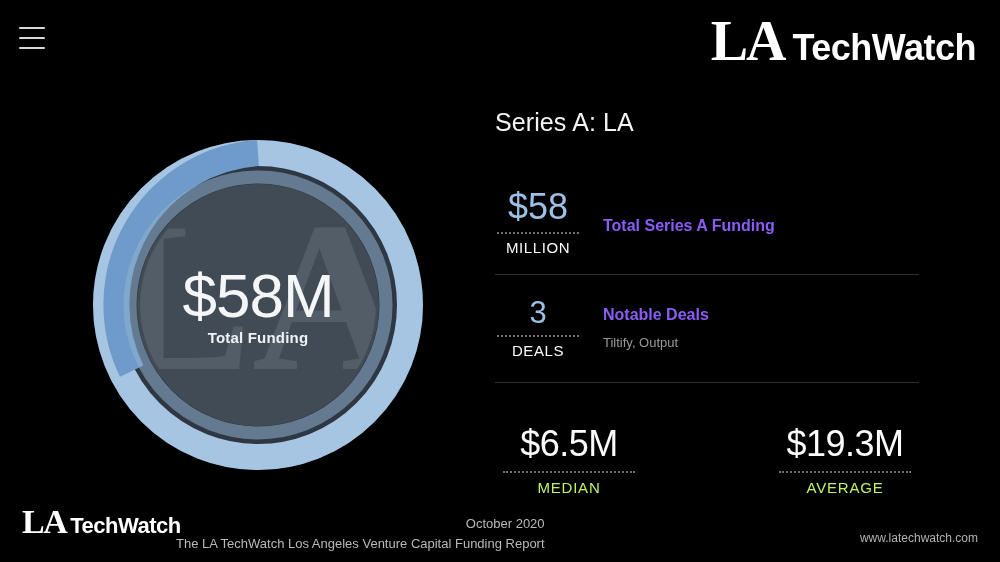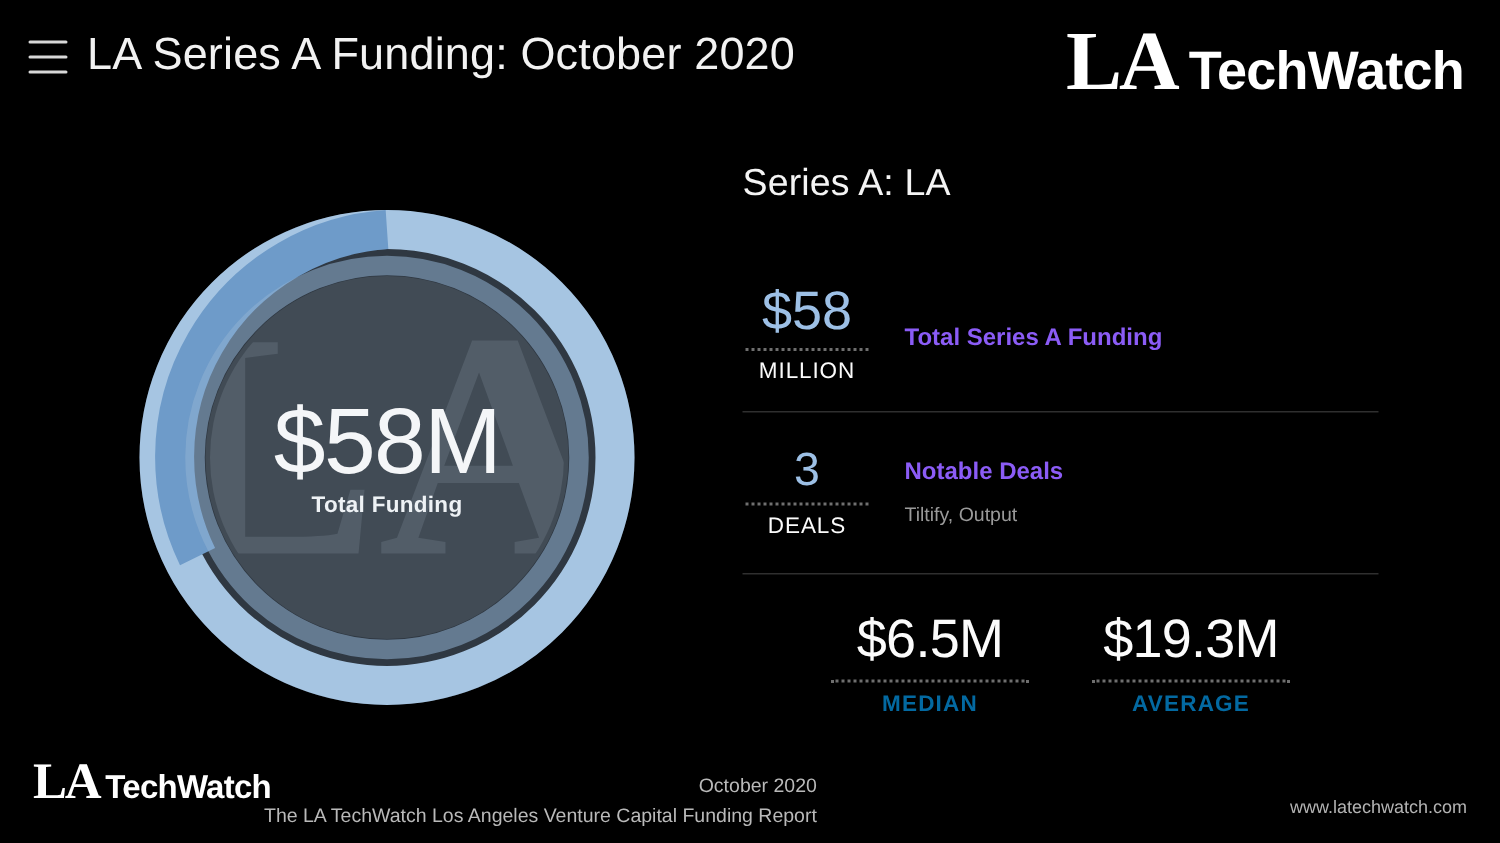--- a/index.html
+++ b/index.html
@@ -81,28 +81,28 @@
 
   #div-1 { margin-top:18px; }
 
   #row-deals { margin-top:22px; }
   #row-deals .stat-num { font-size:31px; font-weight:300; }
   #row-deals .stat-body { padding-top:9px; }
 
   #div-2 { margin-top:23px; }
 
   #row-summary {
-    display:flex; justify-content:center; gap:26px; margin-top:25px;
+    display:flex; justify-content:space-between; gap:26px; margin-top:43px;
   }
   .summary-cell { text-align:center; min-width:148px; }
   .summary-num {
     font-size:36px; font-weight:300; color:#fbfbfb; line-height:1; letter-spacing:-.5px;
   }
   .summary-cell .dotted { margin:9px 8px 6px 8px; }
-  .summary-unit { font-size:15px; font-weight:700; color:#0369a1; letter-spacing:.8px; }
+  .summary-unit { font-size:15px; font-weight:400; color:#bef264; letter-spacing:.8px; }
 
   
   #footer { position:absolute; left:0; bottom:0; width:1000px; height:62px; }
   #logo-footer { position:absolute; left:22px; top:8px; }
   #logo-footer .la { font-size:34px; line-height:28px; letter-spacing:-1.5px; }
   #logo-footer .tw { font-size:22px; margin-left:4px; }
   #footer-text { position:absolute; left:176px; top:16px;text-align:right; }
   #footer-line1 { font-size:13px; color:#b9b9b9; }
   #footer-line2 { font-size:13px; color:#b9b9b9; margin-top:5px; }
   #footer-url {
@@ -112,21 +112,20 @@
 </style>
 </head>
 <body>
 
 <div id="header">
   <div id="hamburger">
     <i></i>
     <i></i>
     <i></i>
   </div>
-  <div id="page-title">LA Series A Funding: October 2020</div>
 
   <div id="logo-top" class="brand">
     <span class="la">LA</span>
     <span class="tw">TechWatch</span>
   </div>
 </div>
 
 <div id="donut-wrap">
   <svg id="donut" viewBox="0 0 332 332">
     <defs>

